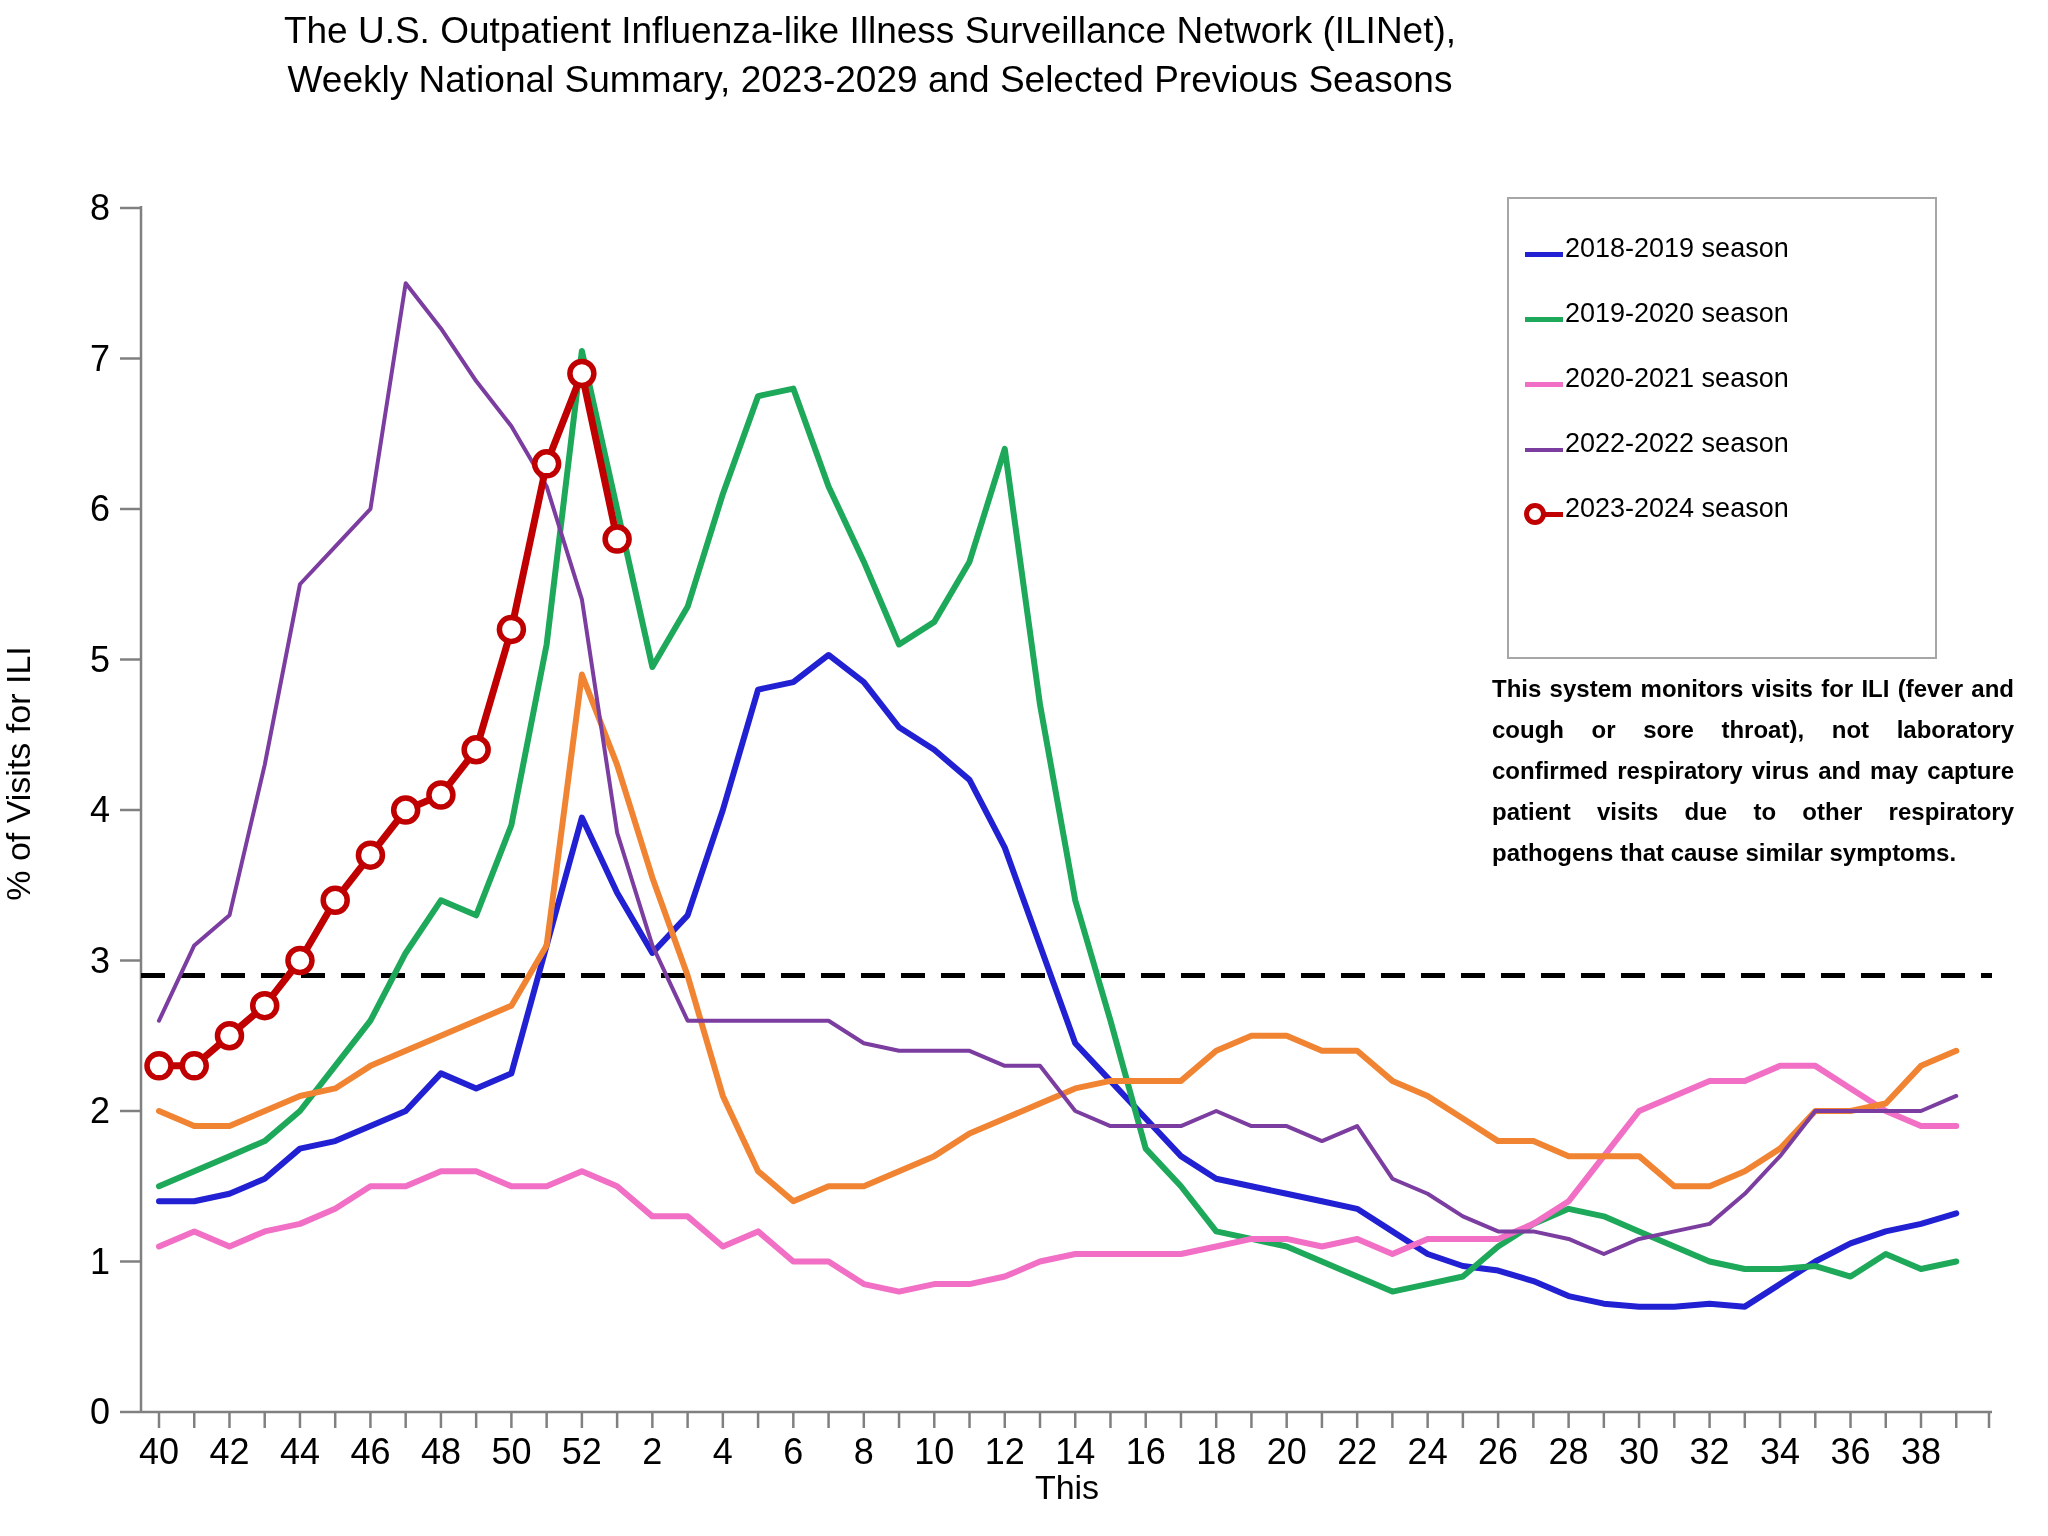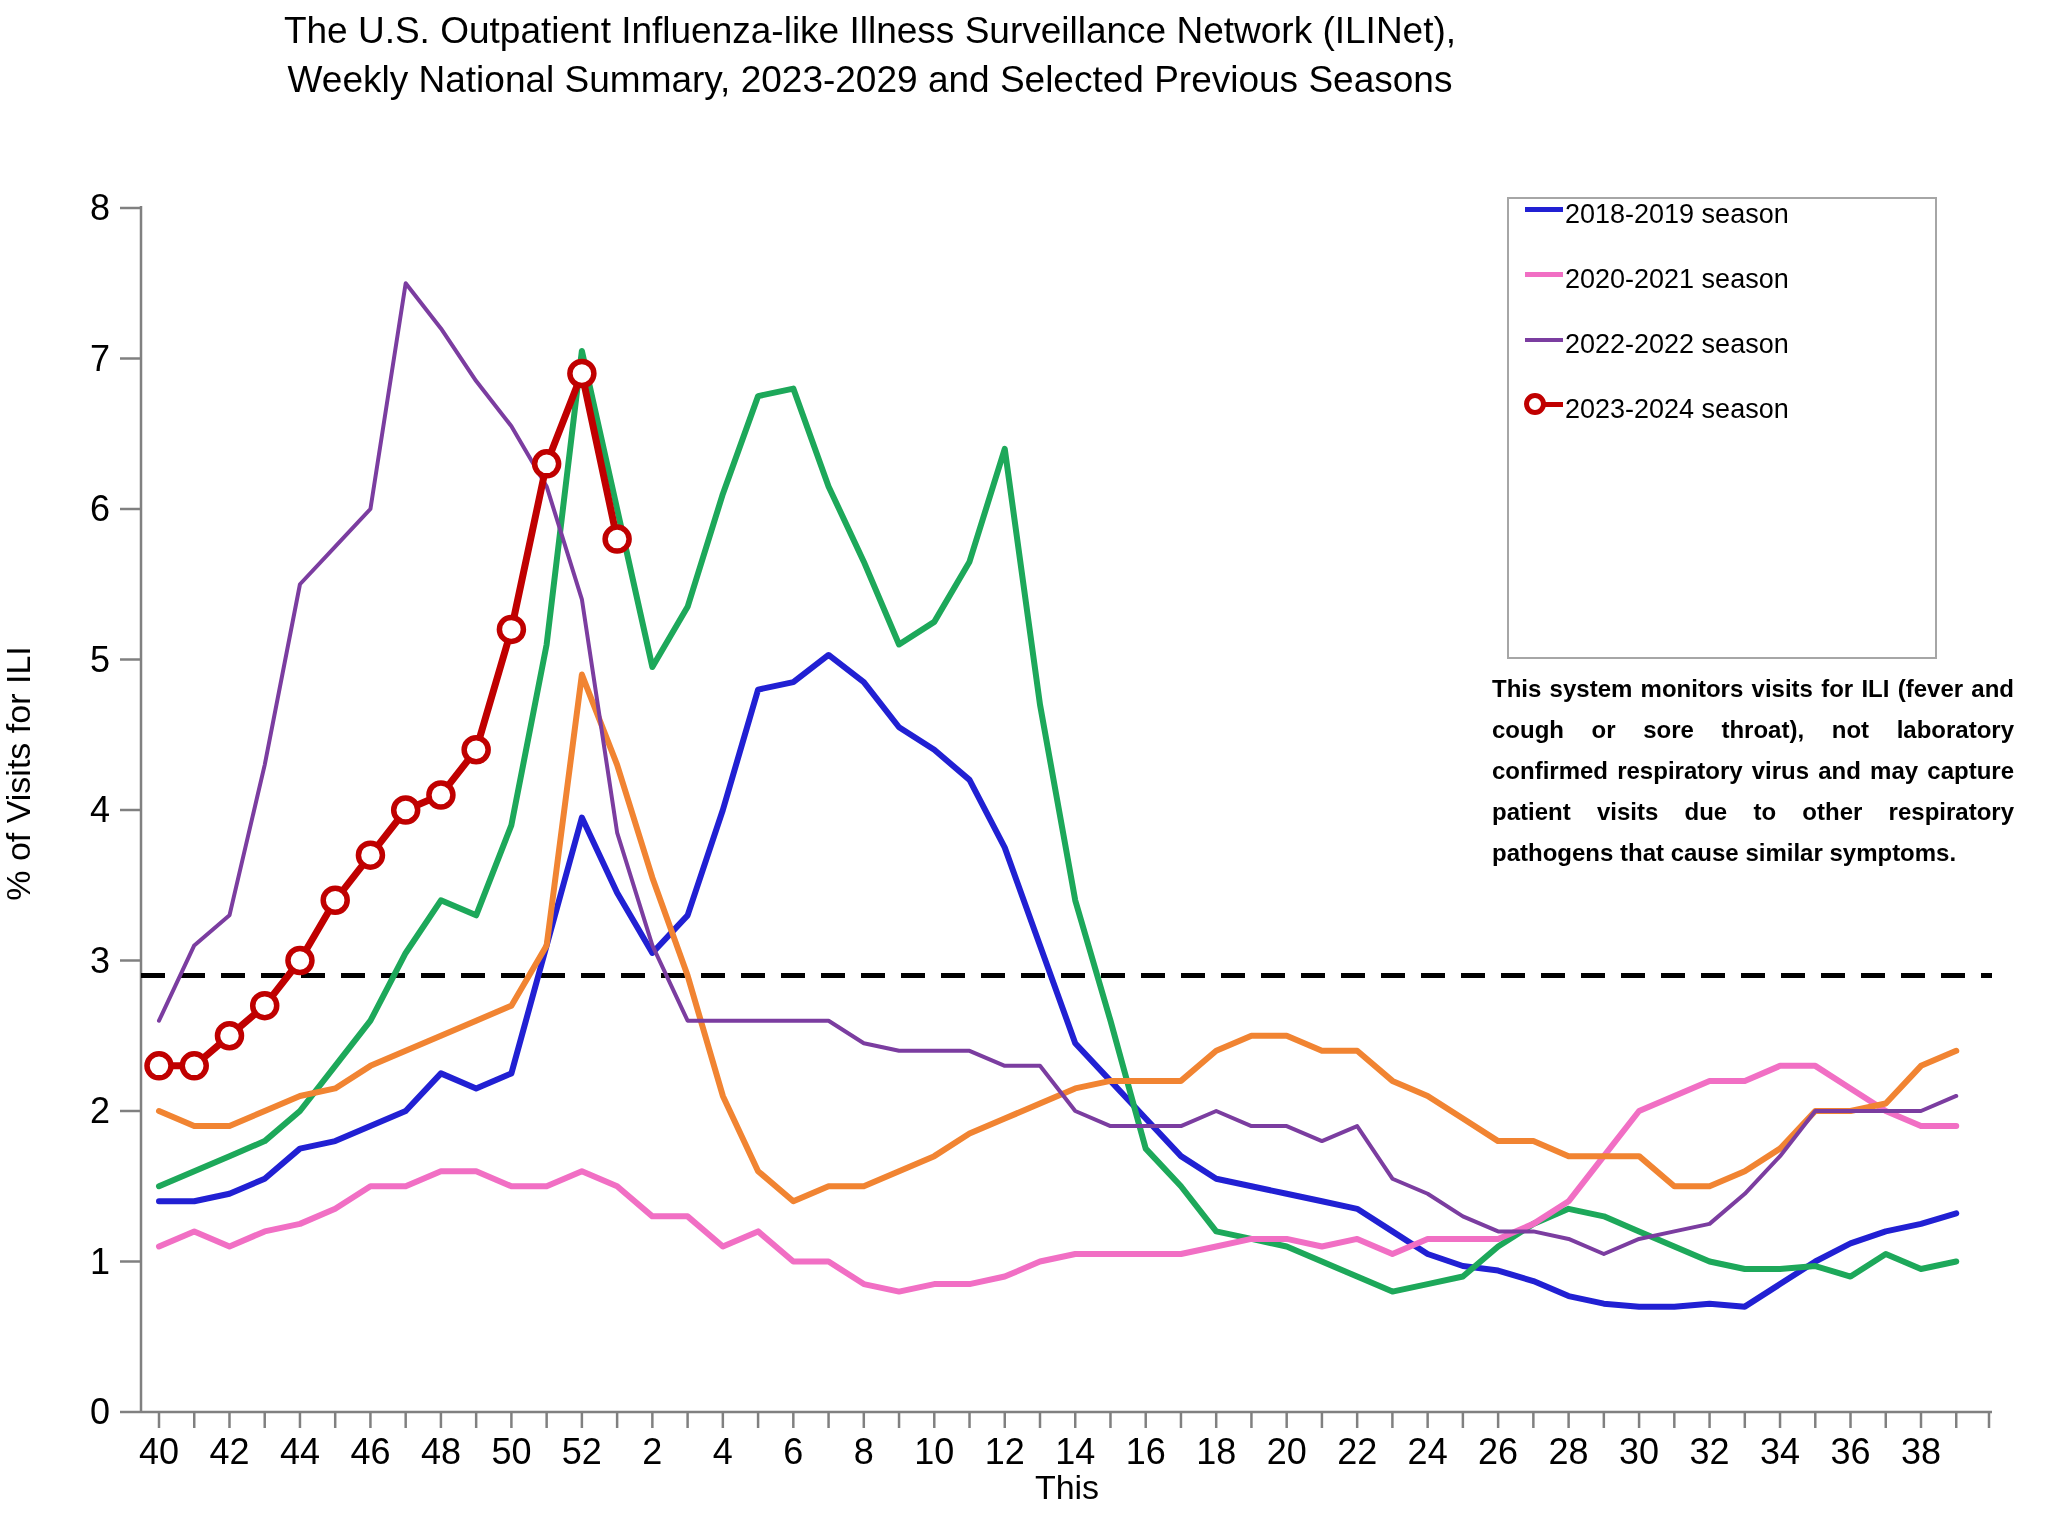--- a/index.html
+++ b/index.html
@@ -7,21 +7,21 @@
         font-family:"Liberation Sans",sans-serif;}
   #chart-svg{position:absolute;left:0;top:0;width:2048px;height:1536px;}
   #title-block{position:absolute;left:0px;top:6px;width:1740px;text-align:center;
                font-size:37px;line-height:49px;color:#000;}
   #ylabel{position:absolute;left:-132px;top:754px;width:300px;text-align:center;
           font-size:34px;color:#000;transform:rotate(-90deg);transform-origin:center;}
   #xlabel{position:absolute;left:917px;top:1468px;width:300px;text-align:center;
           font-size:34px;color:#000;}
   #legend{position:absolute;left:1507px;top:197px;width:430px;height:462px;
           border:2px solid #a6a6a6;background:#fff;box-sizing:border-box;}
-  .legend-row{height:65px;display:flex;align-items:flex-start;padding-left:16px;}
+  .legend-row{height:65px;display:flex;align-items:flex-end;padding-left:16px;}
   .legend-sample{width:38px;flex:0 0 38px;position:relative;height:20px;}
   .legend-line{position:absolute;left:0;top:8px;width:38px;height:5px;}
   .legend-line.thin{top:9px;height:4px;}
   .legend-dash{position:absolute;left:0;top:8px;width:38px;height:5px;
     background:repeating-linear-gradient(90deg,#000 0 13px,transparent 13px 20px);}
   .legend-ring{position:absolute;left:-1px;top:-1px;width:12px;height:12px;border-radius:50%;
     border:5px solid #c00000;background:#fff;}
   .legend-label{font-size:27px;color:#000;padding-left:2px;white-space:nowrap;}
   #note{position:absolute;left:1492px;top:668px;width:522px;font-size:24px;line-height:41px;
         font-weight:bold;color:#000;text-align:justify;}
@@ -164,20 +164,26 @@
 
   <div id="legend">
       <div class="legend-row">
         <div class="legend-sample">
           <div class="legend-line" style="background: rgb(33, 32, 211);"></div>
         </div>
         <div class="legend-label">2018-2019 season</div>
       </div>
       <div class="legend-row">
         <div class="legend-sample">
+          <div class="legend-line" style="background: rgb(29, 168, 90);"></div>
+        </div>
+        <div class="legend-label">2019-2020 season</div>
+      </div>
+      <div class="legend-row">
+        <div class="legend-sample">
           <div class="legend-line" style="background: rgb(241, 111, 196);"></div>
         </div>
         <div class="legend-label">2020-2021 season</div>
       </div>
       <div class="legend-row">
         <div class="legend-sample">
           <div class="legend-line thin" style="background: rgb(123, 61, 160);"></div>
         </div>
         <div class="legend-label">2022-2022 season</div>
       </div>

